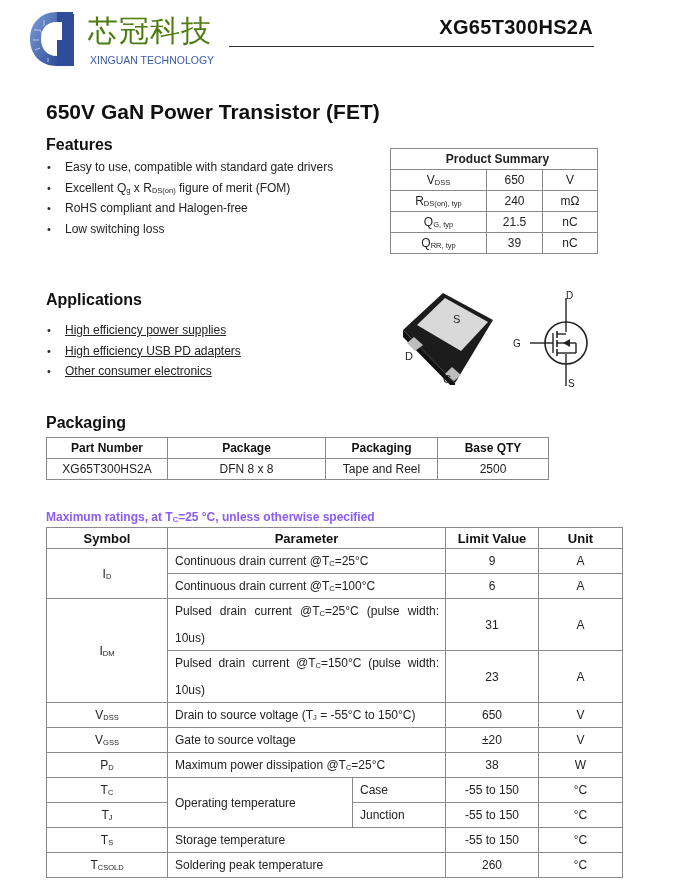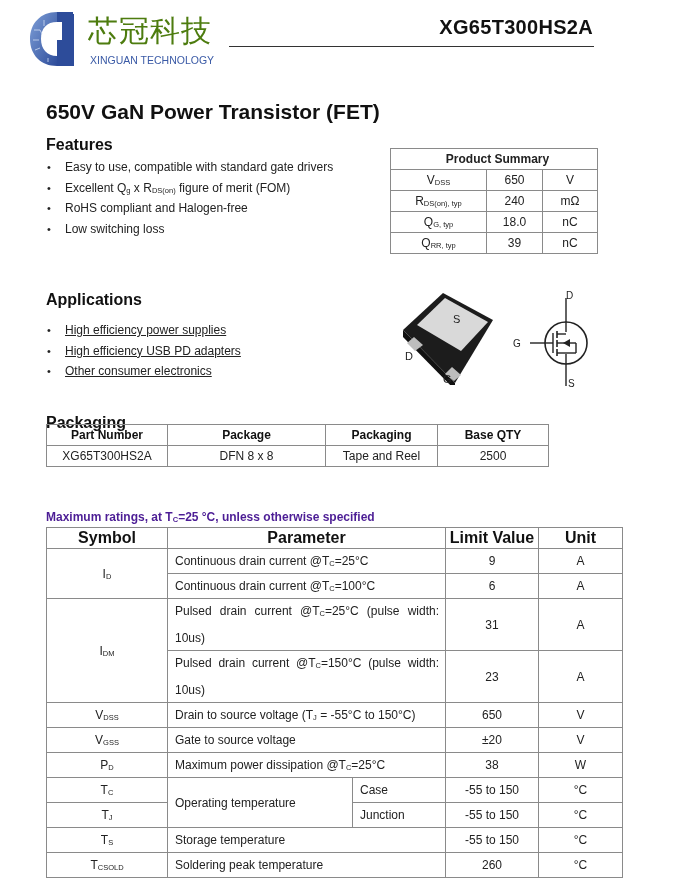--- a/index.html
+++ b/index.html
@@ -26,27 +26,27 @@
   table { border-collapse: collapse; position: absolute; font-size: 12px; color: #222; }
   td, th { border: 1px solid #8a8a8a; text-align: center; vertical-align: middle; font-weight: normal; }
   th { font-weight: bold; color: #111; }
 
   
   #product-summary { left: 390px; top: 148px; width: 208px; }
   #product-summary td { height: 21px; }
   #product-summary .title { text-align: center; padding-left: 7px; font-weight: bold; height: 21px; font-size: 12px; }
 
   
-  #packaging-table { left: 46px; top: 424px; width: 503px; }
+  #packaging-table { left: 46px; top: 437px; width: 503px; }
   #packaging-table th, #packaging-table td { height: 21px; font-size: 12px; }
 
   
-  #max-caption { left: 46px; top: 510px; font-size: 12px; font-weight: bold; color: #4c1d95; }
+  #max-caption { left: 46px; top: 510px; font-size: 12px; font-weight: bold; color: #8b5cf6; }
   #max-table { left: 46px; top: 527px; width: 577px; }
-  #max-table th { height: 21px; font-size: 16px; }
+  #max-table th { height: 21px; font-size: 13px; }
   #max-table td { height: 25px; font-size: 12px; margin-top: 12px; }
   #max-table td.param { text-align: left; padding-left: 7px; }
   #max-table td.param.justify { text-align: justify; text-align-last: left; padding-right: 6px; line-height: 24px; height: 41px; word-spacing: 2px; }
 </style>
 </head>
 <body>
 
 <div id="logo" class="abs">
   <svg id="logo-g" viewBox="0 0 62 58">
     <defs>
@@ -93,21 +93,21 @@
     <td style="width:56px">650</td>
     <td>V</td>
   </tr>
   <tr>
     <td><span>R</span><sub class="s">DS(on), typ</sub></td>
     <td>240</td>
     <td>mΩ</td>
   </tr>
   <tr>
     <td><span>Q</span><sub class="s">G, typ</sub></td>
-    <td>18.0</td>
+    <td>21.5</td>
     <td>nC</td>
   </tr>
   <tr>
     <td><span>Q</span><sub class="s">RR, typ</sub></td>
     <td>39</td>
     <td>nC</td>
   </tr>
 </tbody>
   </table>
 

